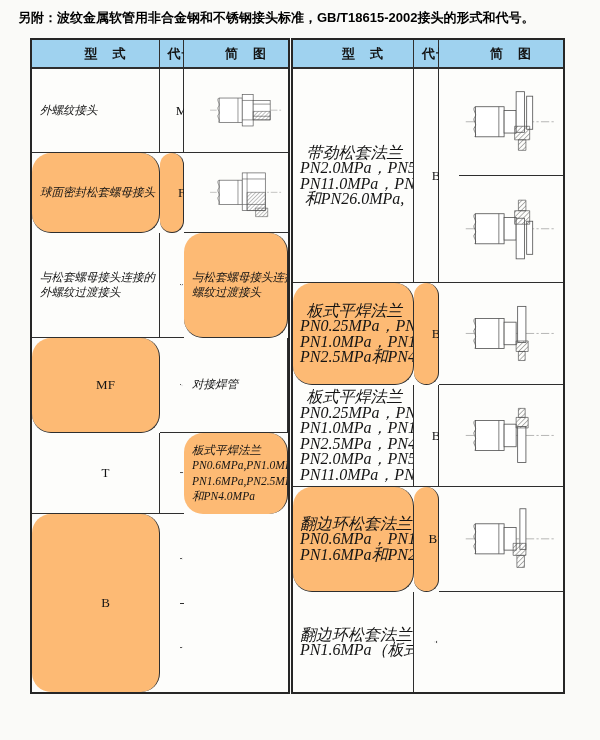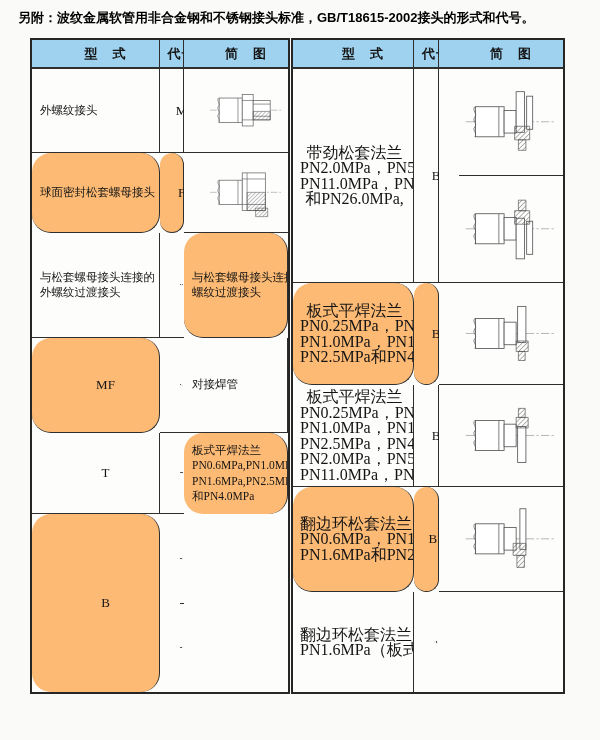--- a/index.html
+++ b/index.html
@@ -46,21 +46,21 @@
     background:#9fd2ef;
     display:flex;align-items:center;justify-content:center;
     font-size:13px;font-weight:bold;letter-spacing:1px;
     border-bottom-width:2px;
     white-space:pre;
   }
   .type{
     display:flex;flex-direction:column;justify-content:center;
     padding:4px 4px 4px 8px;
     font-size:11.5px;line-height:15.5px;
-    white-space:pre;overflow:hidden;
+    white-space:pre;overflow:hidden;font-style:italic;
   }
   #right-half .type{padding-left:7px;font-size:16px;text-align:center;}
   .code{
     display:flex;align-items:center;justify-content:center;
     font-size:13px;
   }
   .hl{background:#fdba74;border-radius:19px;}
   .dia{display:flex;flex-direction:column;background:#fdfdfb;}
   .dwg{
     flex:1;min-height:0;

